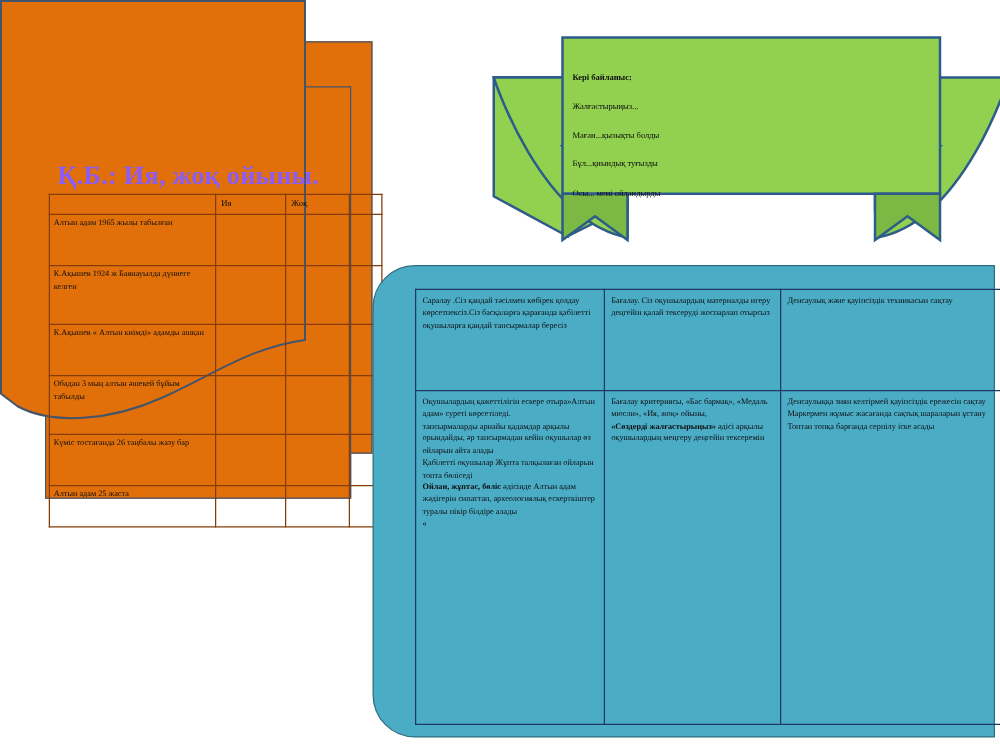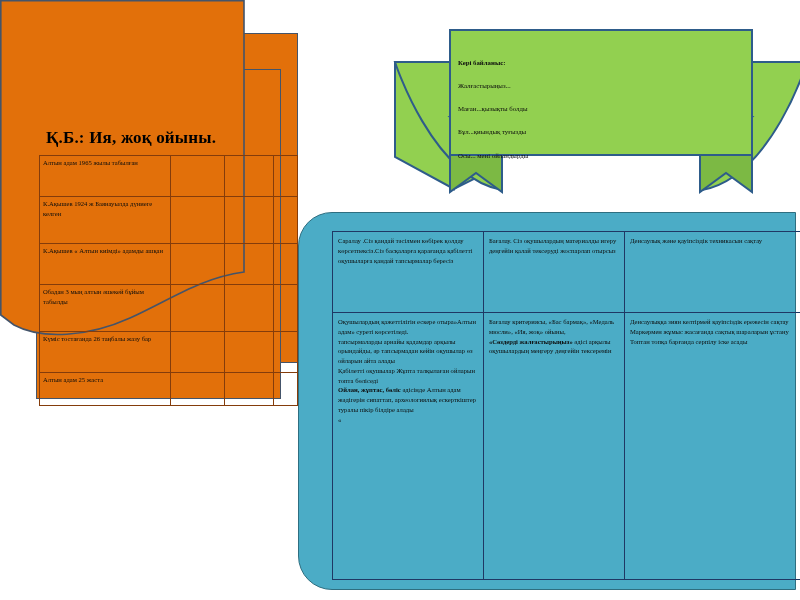--- a/index.html
+++ b/index.html
@@ -26,23 +26,23 @@
     border:none;background:none;
   }
   .card-front-shape{
     position:absolute;left:0;top:0;width:245px;height:345px;
     overflow:visible;
   }
 
   .kb-title{
     position:absolute;
     left:46px; top:128px;
-    font-size:17px;
+    font-size:21px;
     font-weight:bold;
-    color:#000000;
+    color:#8b5cf6;
     letter-spacing:0.2px;
     white-space:nowrap;
     font-family:Liberation Serif, serif;
   }
 
   
   .yn-table{
     position:absolute;
     left:39px; top:155px;
     width:230px;
@@ -133,20 +133,26 @@
   <div class="card-front">
     <svg class="card-front-shape" viewBox="0 0 245 345">
       <path d="M0.8,0.8 L244,0.8 L244,272 C200,278 170,300 130,318 C88,337 42,340 14,325 L0.8,315 Z" fill="#E2700A" stroke="#44546A" stroke-width="1.6"></path>
     </svg>
   </div>
 
   <div class="kb-title">Қ.Б.:   Ия, жоқ ойыны.</div>
 
   <table class="yn-table">
     <tbody>
+      <tr>
+        <td class="c-q hdr"></td>
+        <td class="c-y hdr">Ия</td>
+        <td class="c-n hdr">Жоқ</td>
+        <td class="c-x hdr"></td>
+      </tr>
       <tr class="r-tall">
         <td class="c-q">Алтын адам 1965 жылы табылған</td>
         <td class="c-y"></td>
         <td class="c-n"></td>
         <td class="c-x"></td>
       </tr>
       <tr class="r-xtall">
         <td class="c-q">К.Ақышев 1924 ж Баянауылда дүниеге келген</td>
         <td class="c-y"></td>
         <td class="c-n"></td>

